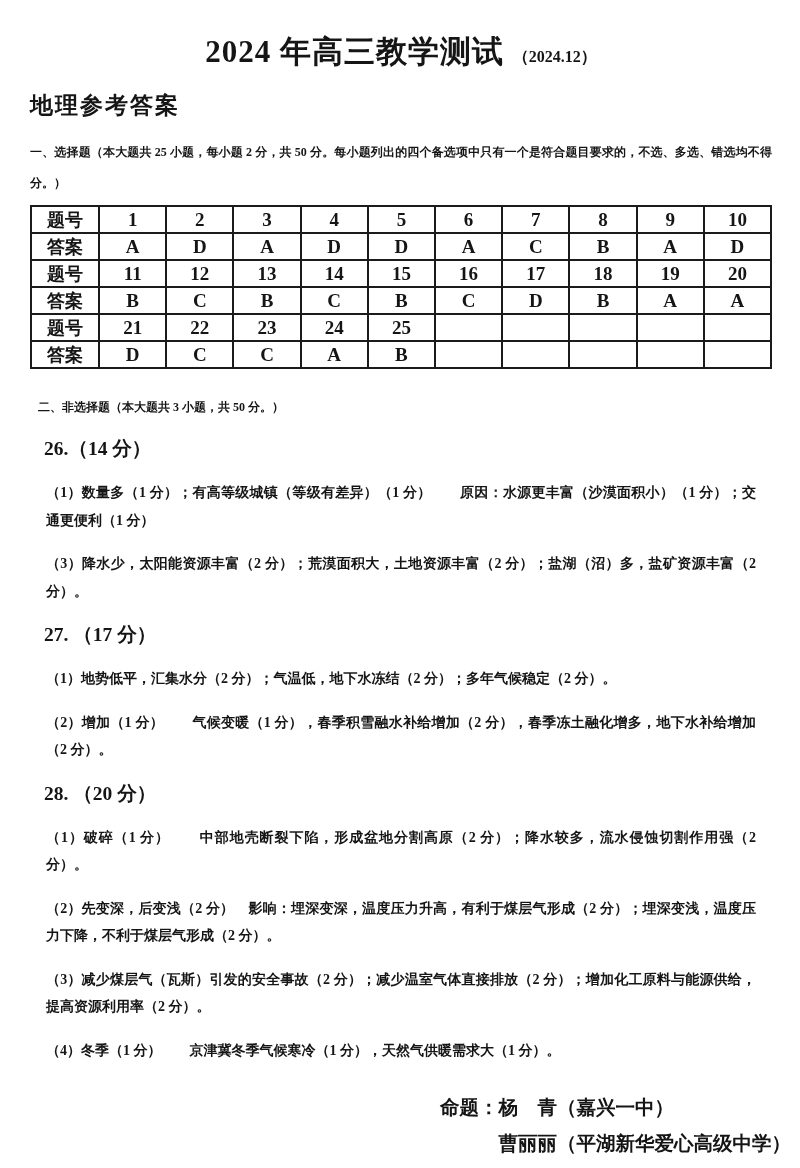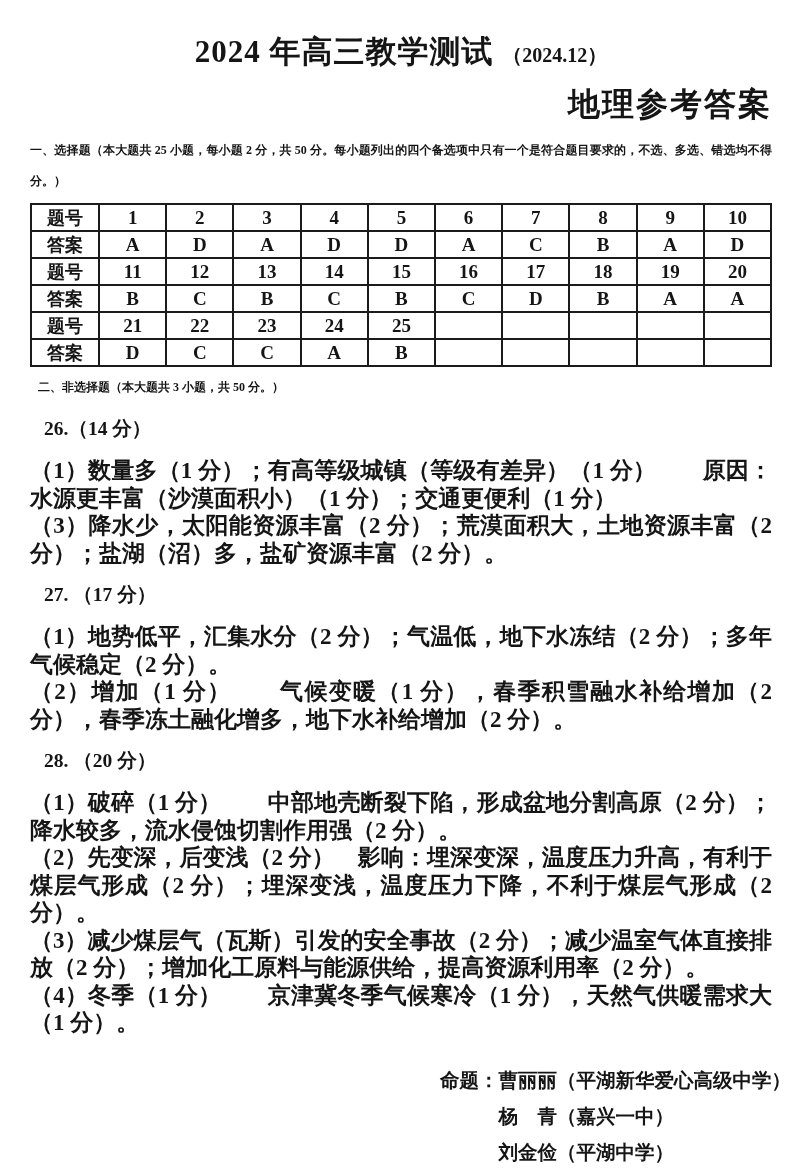--- a/index.html
+++ b/index.html
@@ -20,44 +20,44 @@
     box-sizing: border-box;
   }
   .doc-title {
     text-align: center;
     font-size: 31px;
     line-height: 40px;
     margin: 10px 0 12px 0;
     letter-spacing: 1px;
   }
   .doc-title .title-paren {
-    font-size: 20px;
+    font-size: 16px;
     letter-spacing: 0;
   }
   .doc-subtitle {
-    text-align: right;
-    font-size: 32px;
+    text-align: left;
+    font-size: 23px;
     line-height: 34px;
     margin: 0 0 14px 0;
     letter-spacing: 2px;
   }
   .sec-heading {
     font-size: 12px;
     line-height: 31px;
     margin: 0 0 6px 0;
     text-align: justify;
   }
   .sec-heading.second {
     margin: 2px 0 0 8px;
     line-height: 28px;
   }
   table.answer-table {
     width: 100%;
     border-collapse: collapse;
-    margin: 5px 0 6px 0;
+    margin: 5px 0 24px 0;
     table-layout: fixed;
   }
   table.answer-table td {
     border: 2px solid #1b1b1b;
     height: 25px;
     text-align: center;
     vertical-align: middle;
     font-size: 19px;
     font-weight: bold;
     padding: 0;
@@ -66,23 +66,23 @@
     font-size: 18px;
   }
   col.label-col { width: 9.2%; }
   col.num-col   { width: 9.08%; }
   .q-num {
     font-size: 19.5px;
     line-height: 28px;
     margin: 14px;
   }
   .ans-p {
-    font-size: 23px;
+    font-size: 14px;
     line-height: 27.5px;
-    margin: 0;
+    margin: 16px;
     text-align: justify;
   }
   .credits {
     margin: 26px 0 0 410px;
     font-size: 19.5px;
     line-height: 36px;
     display: flex;
     align-items: flex-start;
     white-space: nowrap;
   }
@@ -213,20 +213,20 @@
     <p class="q-num">28. （20 分）</p>
     <p class="ans-p">（1）破碎（1 分）　　中部地壳断裂下陷，形成盆地分割高原（2 分）；降水较多，流水侵蚀切割作用强（2 分）。</p>
     <p class="ans-p">（2）先变深，后变浅（2 分）　影响：埋深变深，温度压力升高，有利于煤层气形成（2 分）；埋深变浅，温度压力下降，不利于煤层气形成（2 分）。</p>
     <p class="ans-p">（3）减少煤层气（瓦斯）引发的安全事故（2 分）；减少温室气体直接排放（2 分）；增加化工原料与能源供给，提高资源利用率（2 分）。</p>
     <p class="ans-p">（4）冬季（1 分）　　京津冀冬季气候寒冷（1 分），天然气供暖需求大（1 分）。</p>
   </div>
 
   <div class="credits">
     <span>命题：</span>
     <span class="credit-entries">
+      <span style="display:block">杨　青（嘉兴一中）</span>
       <span style="display:block">曹丽丽（平湖新华爱心高级中学）</span>
-      <span style="display:block">杨　青（嘉兴一中）</span>
       <span style="display:block">刘金俭（平湖中学）</span>
 
     </span>
   </div>
 
 </div>
 
 </body></html>

